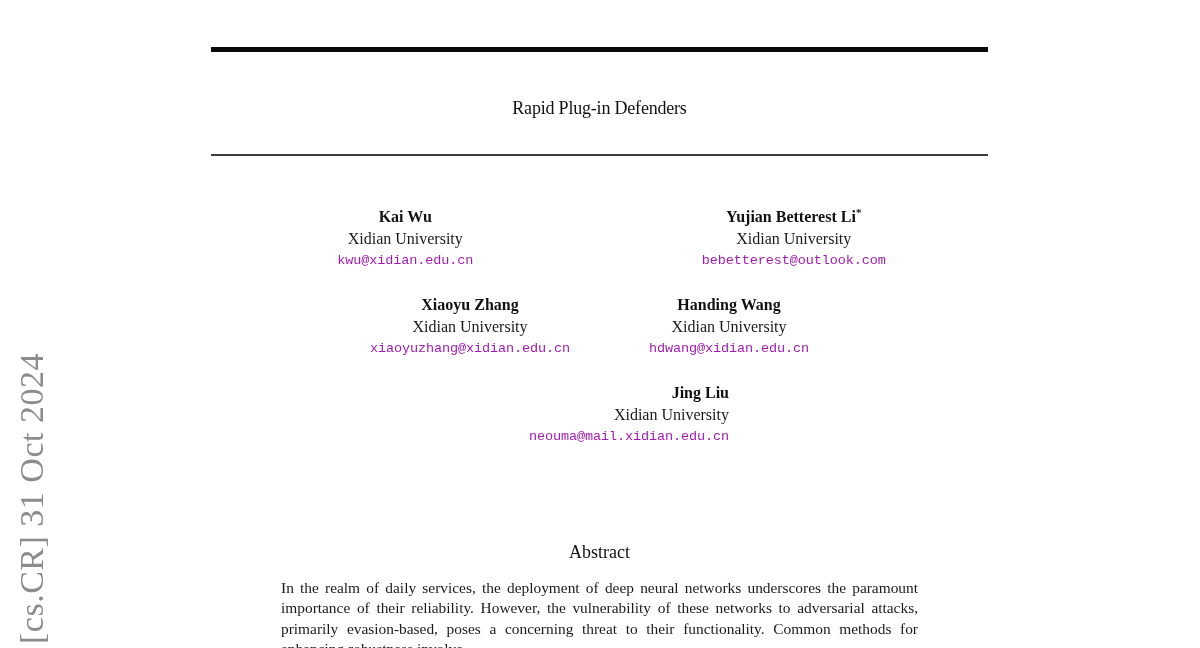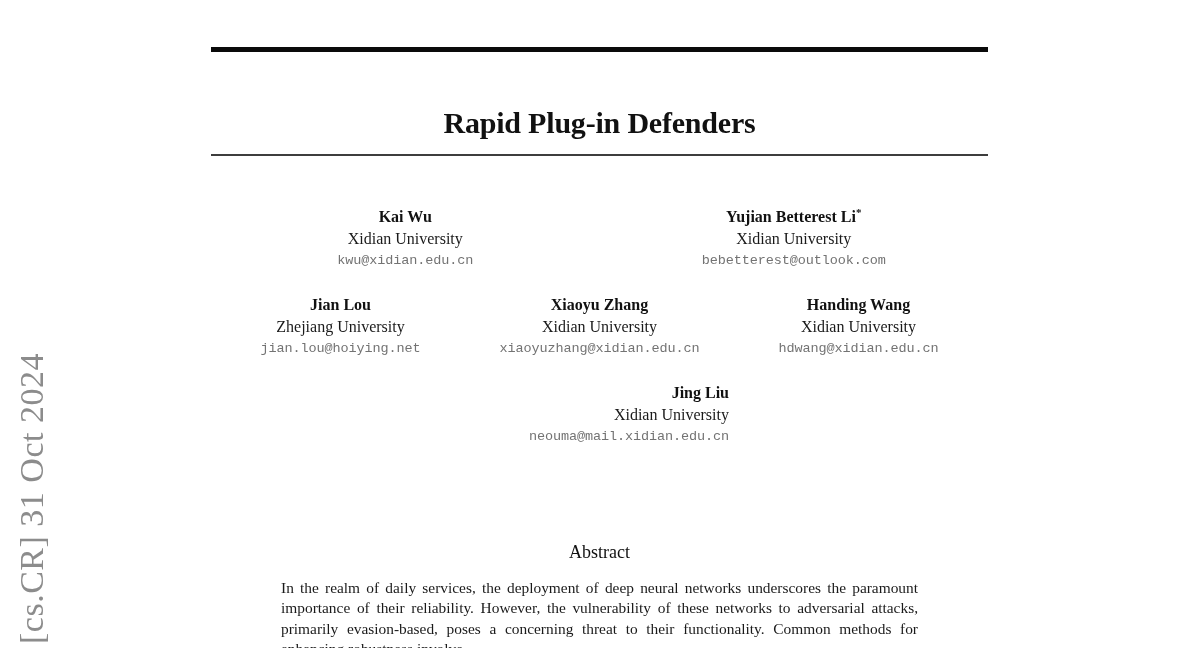--- a/index.html
+++ b/index.html
@@ -69,22 +69,22 @@
     background: #3d3d3d;
   }
 
   
   .paper-title {
     position: absolute;
     left: 211px;
     top: 86px;
     width: 777px;
     text-align: center;
-    font-size: 30px;
-    font-weight: bold;
+    font-size: 18px;
+    font-weight: normal;
     letter-spacing: -0.2px;
     color: #111111;
     line-height: 1.15;
   }
 
   
   .authors {
     position: absolute;
     left: 211px;
     top: 206px;
@@ -122,21 +122,21 @@
   .author-affil {
     font-size: 16px;
     font-weight: normal;
     color: #1a1a1a;
     line-height: 22px;
     white-space: nowrap;
   }
   .author-email {
     font-family: "Liberation Mono", "DejaVu Sans Mono", monospace;
     font-size: 13.5px;
-    color: #737373;
+    color: #a21caf;
     line-height: 22px;
     letter-spacing: -0.1px;
     white-space: nowrap;
   }
 
   
   .abstract-heading {
     position: absolute;
     left: 211px;
     top: 527px;
@@ -187,25 +187,20 @@
       </div>
       <div class="author">
         <div class="author-name"><span>Yujian Betterest Li</span><span class="star">*</span></div>
         <div class="author-affil">Xidian University</div>
         <div class="author-email">bebetterest@outlook.com</div>
       </div>
     </div>
 
     <div class="author-row row-2">
       <div class="author">
-        <div class="author-name"><span>Jian Lou</span><span class="star"></span></div>
-        <div class="author-affil">Zhejiang University</div>
-        <div class="author-email">jian.lou@hoiying.net</div>
-      </div>
-      <div class="author">
         <div class="author-name"><span>Xiaoyu Zhang</span><span class="star"></span></div>
         <div class="author-affil">Xidian University</div>
         <div class="author-email">xiaoyuzhang@xidian.edu.cn</div>
       </div>
       <div class="author">
         <div class="author-name"><span>Handing Wang</span><span class="star"></span></div>
         <div class="author-affil">Xidian University</div>
         <div class="author-email">hdwang@xidian.edu.cn</div>
       </div>
     </div>

